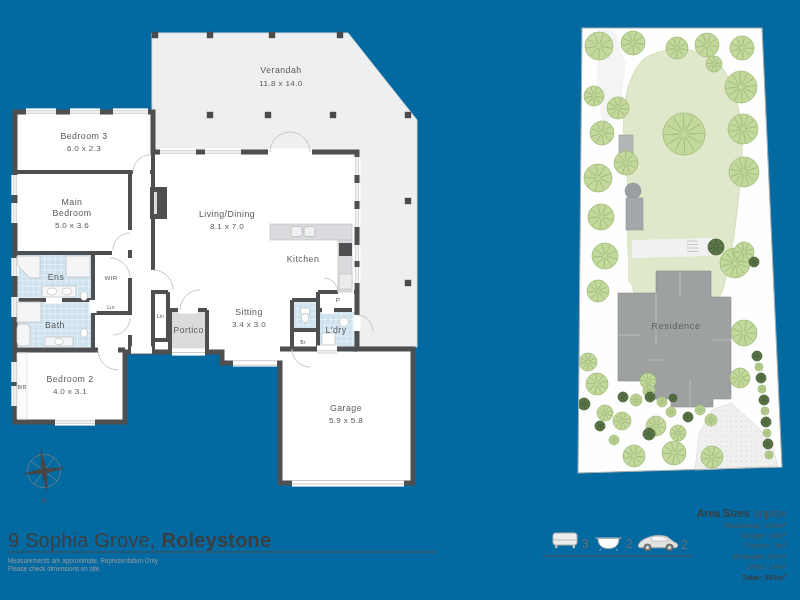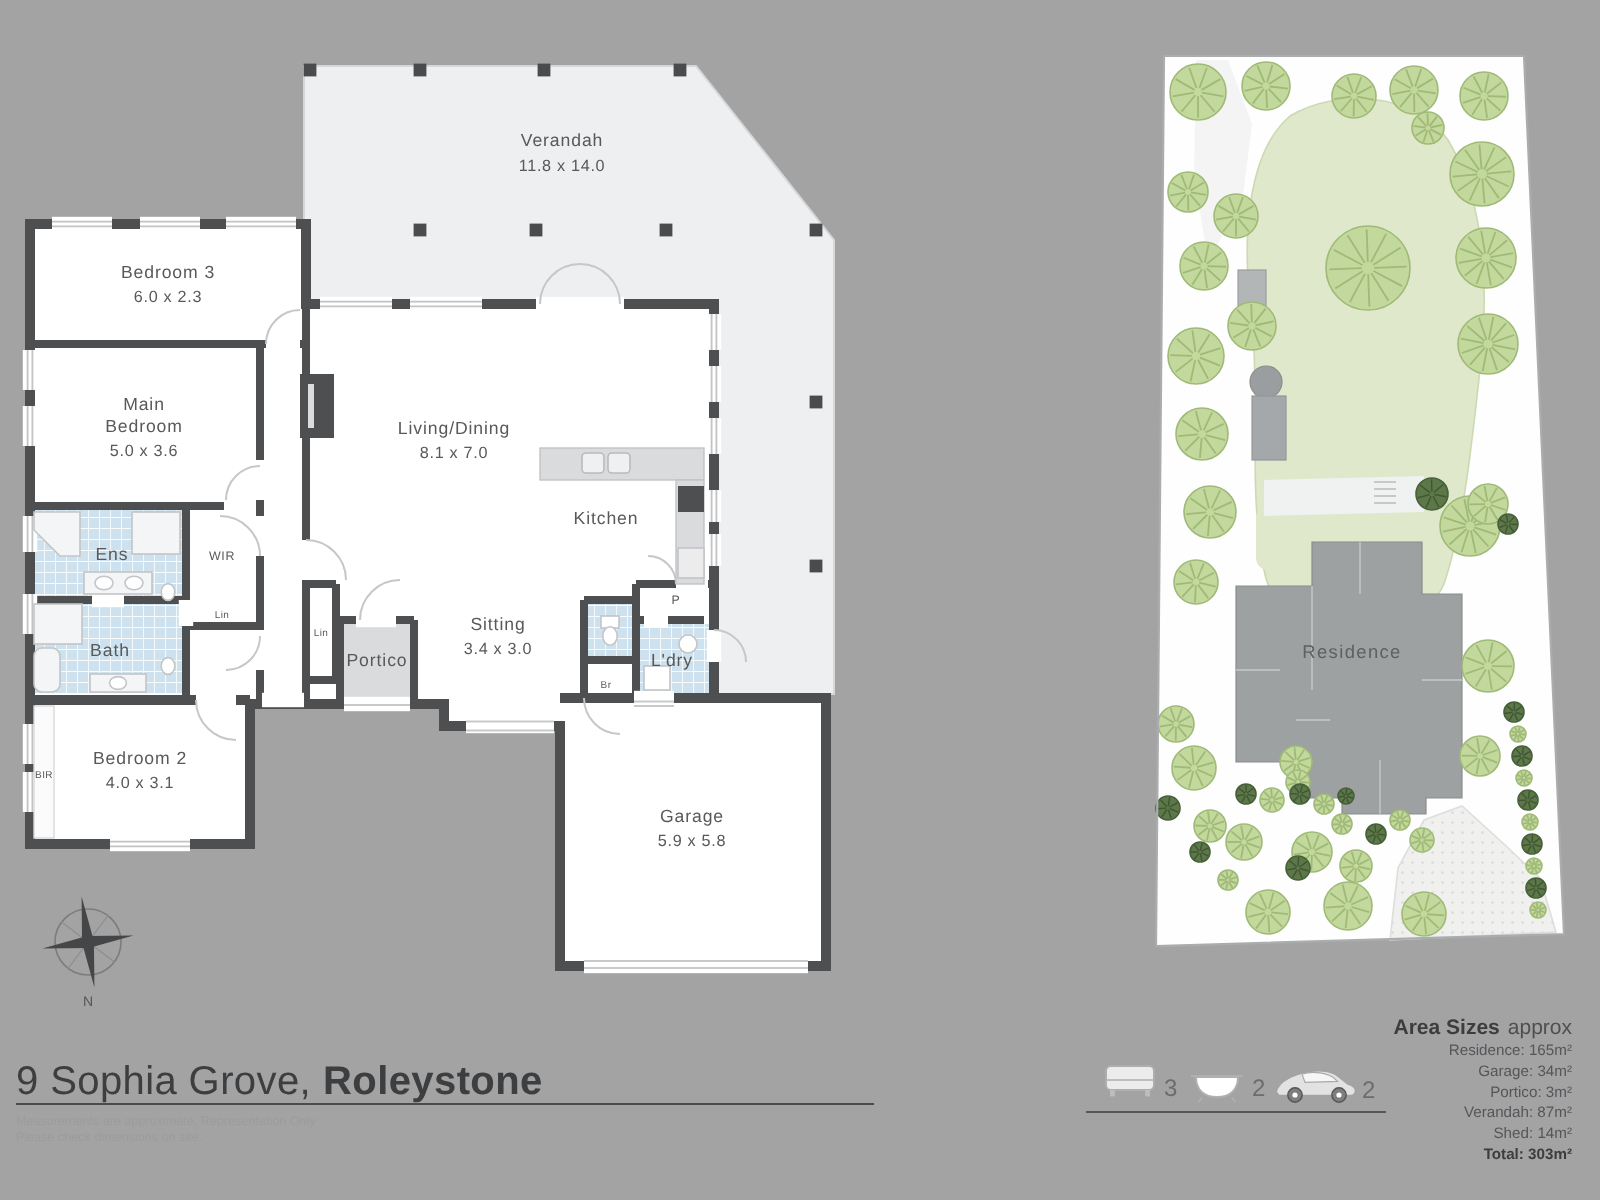--- a/index.html
+++ b/index.html
@@ -1,16 +1,16 @@
 <!DOCTYPE html>
 <html><head>
 <meta charset="utf-8">
 <style>
   html,body{margin:0;padding:0;background:#ffffff;}
-  .canvas{position:relative;width:800px;height:600px;background:#a3a3a3;overflow:hidden;}
+  .canvas{position:relative;width:800px;height:600px;background:#0369a1;overflow:hidden;}
   svg{position:absolute;left:0;top:0;}
   text{font-family:"Liberation Sans",sans-serif;fill:#58595b;}
   .rm{font-size:8.8px;letter-spacing:.45px;text-anchor:middle;}
   .dim{font-size:8.1px;letter-spacing:.35px;text-anchor:middle;}
   .sm{font-size:6.2px;letter-spacing:.3px;text-anchor:middle;}
   .xs{font-size:5px;letter-spacing:.2px;text-anchor:middle;}
   .title-main{font-size:20px;fill:#3d3e40;letter-spacing:.2px;}
   .title-bold{font-weight:bold;}
   .disc{font-size:6.3px;fill:#9b9c9e;}
   .areahead{font-size:10.5px;fill:#3c3d3f;font-weight:bold;text-anchor:end;}

